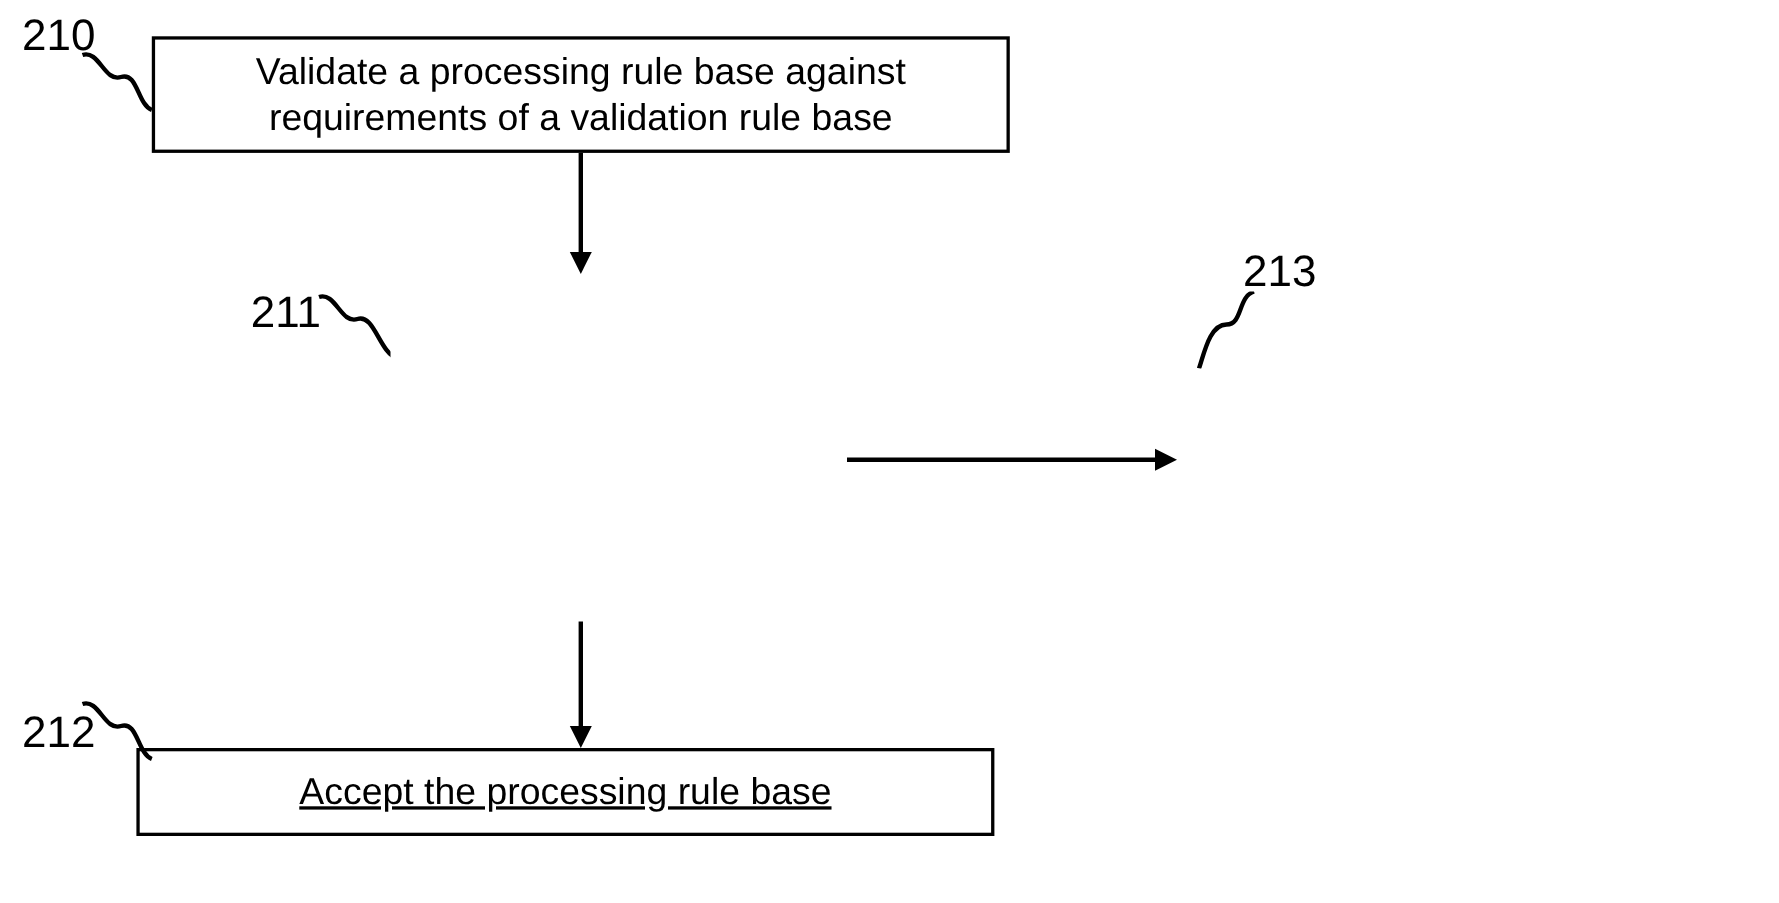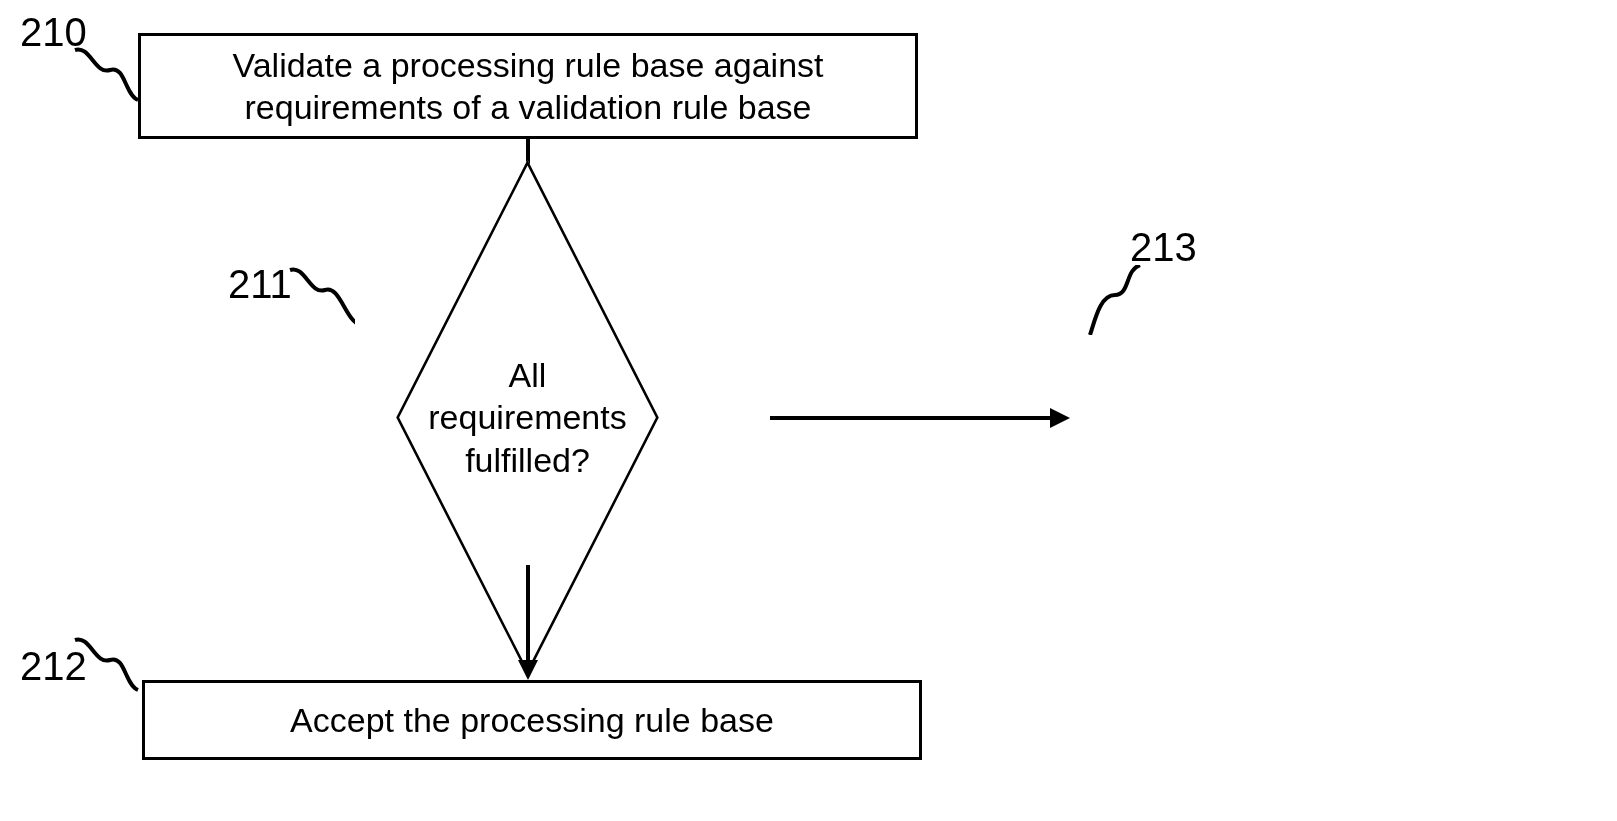--- a/index.html
+++ b/index.html
@@ -79,45 +79,41 @@
   <div class="label-num" style="left:20px; top:10px;">210</div>
   <svg class="squiggle" style="left:70px; top:45px;">
     <path d="M5 5 C 20 0, 25 30, 40 25 S 55 50, 68 55" stroke="#000" stroke-width="4" fill="none"></path>
   </svg>
 
   <svg class="arrow" style="left:518px; top:139px; width:20px; height:110px;">
     <line x1="10" y1="0" x2="10" y2="95" stroke="#000" stroke-width="4"></line>
     <polygon points="10,110 0,90 20,90" fill="#000"></polygon>
   </svg>
 
-  <div class="node-diamond-wrap" style="left:390px; top:280px; width:275px; height:275px;">
-    <div class="node-diamond"></div>
-    <div class="node-diamond-text">All requirements fulfilled?</div>
-  </div>
   <div class="label-num" style="left:228px; top:230px;margin-top:32px;">211</div>
   <svg class="squiggle" style="left:285px; top:265px;">
     <path d="M5 5 C 20 0, 25 30, 40 25 S 60 55, 75 60" stroke="#000" stroke-width="4" fill="none"></path>
   </svg>
 
   <svg class="arrow" style="left:518px; top:565px; width:20px; height:115px;">
     <line x1="10" y1="0" x2="10" y2="100" stroke="#000" stroke-width="4"></line>
     <polygon points="10,115 0,95 20,95" fill="#000"></polygon>
   </svg>
 
   <svg class="arrow" style="left:770px; top:408px; width:300px; height:20px;">
     <line x1="0" y1="10" x2="285" y2="10" stroke="#000" stroke-width="4"></line>
     <polygon points="300,10 280,0 280,20" fill="#000"></polygon>
   </svg>
 
   <div class="label-num" style="left:1130px; top:225px;">213</div>
   <svg class="squiggle" style="left:1085px; top:265px;">
     <path d="M55 0 C 40 5, 45 30, 30 30 S 10 55, 5 70" stroke="#000" stroke-width="4" fill="none"></path>
   </svg>
 
-  <div class="node-box" style="left:142px; top:680px; width:780px; height:80px;">
+  <div class="node-box" style="left:124px; top:680px; width:780px; height:80px;text-decoration:underline;">
     <span>Accept the processing rule base</span>
   </div>
   <div class="label-num" style="left:20px; top:600px;margin-top:44px;">212</div>
   <svg class="squiggle" style="left:70px; top:635px;">
     <path d="M5 5 C 20 0, 25 30, 40 25 S 55 50, 68 55" stroke="#000" stroke-width="4" fill="none"></path>
   </svg>
 
 </div>
 
 </body></html>

